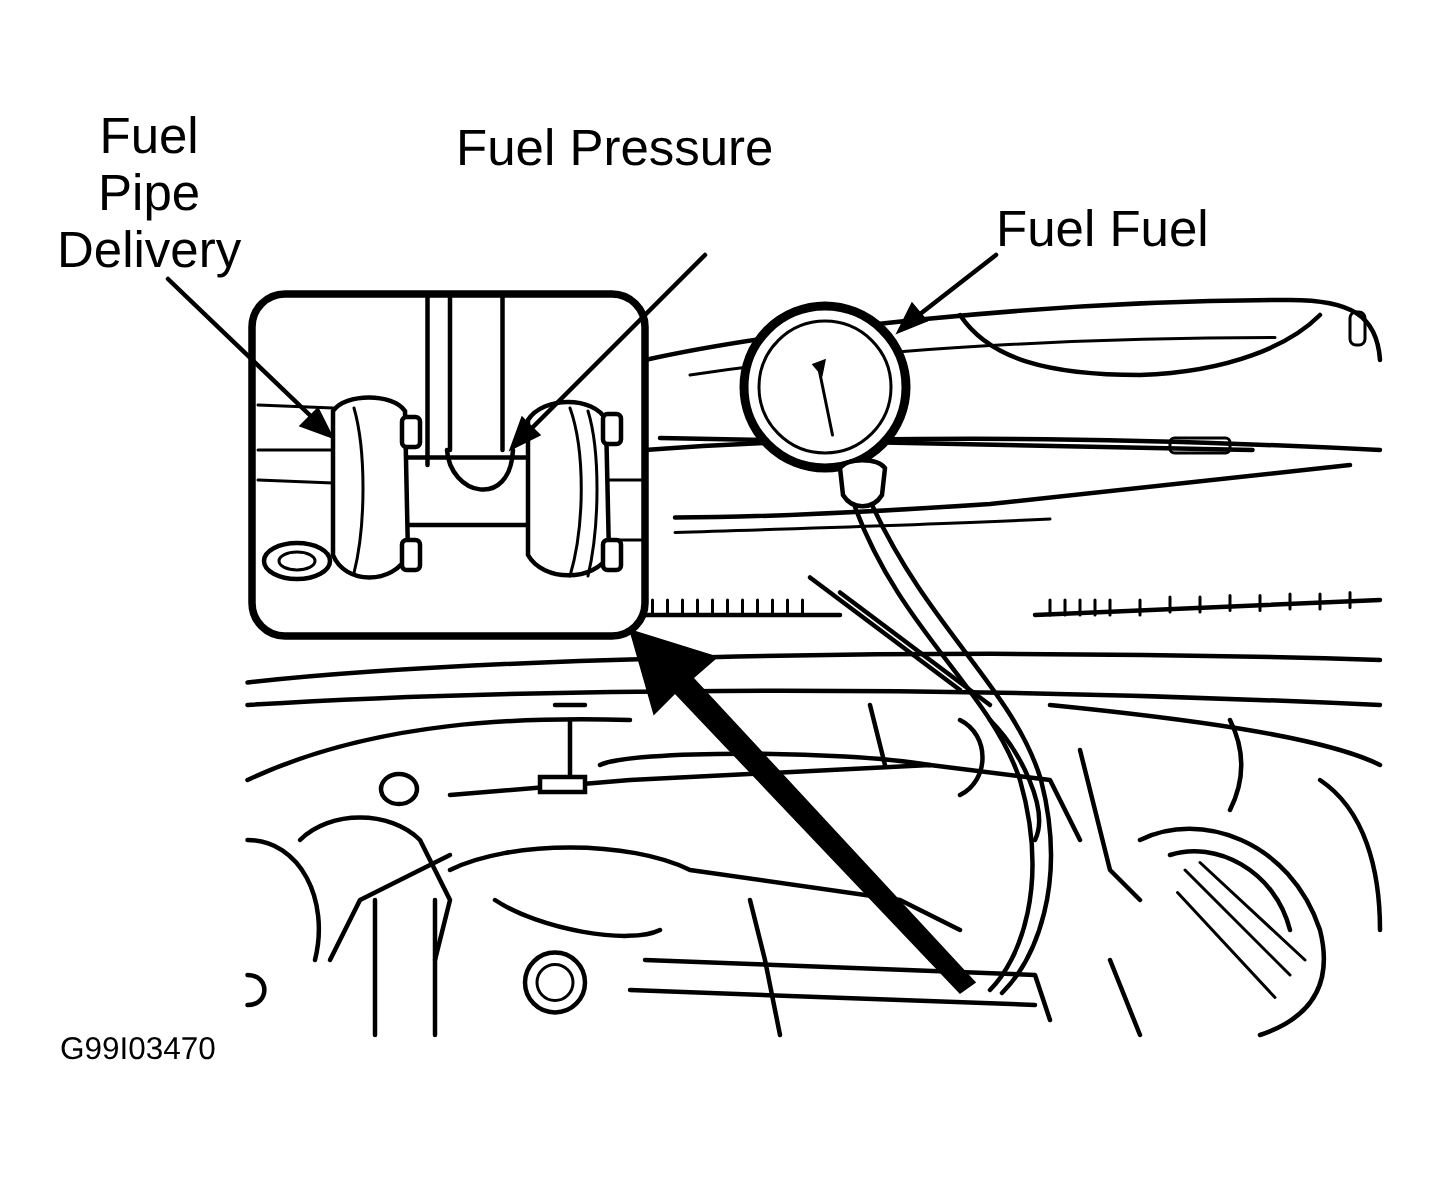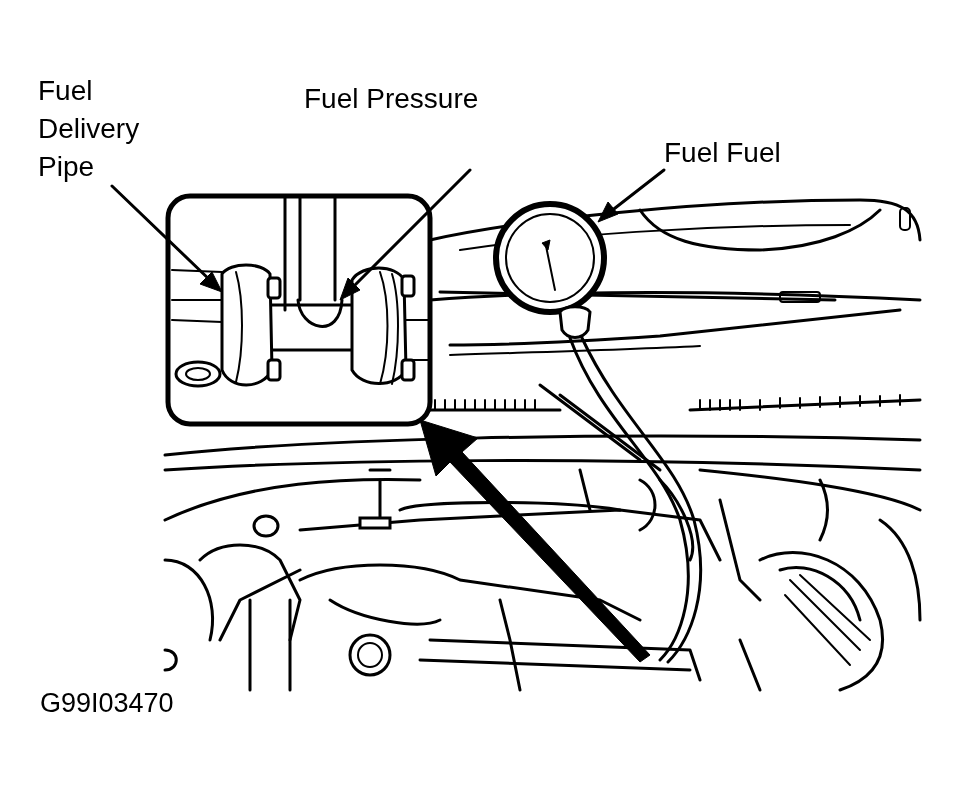--- a/index.html
+++ b/index.html
@@ -1,31 +1,31 @@
 <!DOCTYPE html>
 <html><head>
   <meta charset="utf-8">
   <style>
     html, body { margin: 0; padding: 0; background: #ffffff; }
     body { width: 958px; height: 785px; position: relative; overflow: hidden; font-family: "Liberation Sans", sans-serif; color: #000; }
-    .label { position: absolute; font-size: 28px; line-height: 38px; color: #000; white-space: nowrap; }
-    .fig-code { position: absolute; left: 40px; top: 688px; font-size: 27px; color: #000; }
+    .label { position: absolute; font-size: 34px; line-height: 38px; color: #000; white-space: nowrap; text-align: center; }
+    .fig-code { position: absolute; left: 40px; top: 688px; font-size: 21px; color: #000; }
     svg.art { position: absolute; left: 0; top: 0; }
     svg.art .ln { fill: none; stroke: #000; stroke-width: 3; stroke-linecap: round; stroke-linejoin: round; }
     svg.art .thin { fill: none; stroke: #000; stroke-width: 2; stroke-linecap: round; }
     svg.art .fillw { fill: #fff; stroke: #000; stroke-width: 3; }
     svg.art .fillk { fill: #000; stroke: #000; }
   </style>
 </head>
 <body>
 
 <div class="label" style="left:38px; top:72px;">
   <div>Fuel</div>
+  <div>Pipe</div>
   <div>Delivery</div>
-  <div>Pipe</div>
 </div>
 
 <div class="label" style="left:304px; top:80px;">
   <div>Fuel Pressure</div>
 </div>
 
 <div class="label" style="left:664px; top:134px;">Fuel Fuel</div>
 
 <div class="fig-code">G99I03470</div>
 

